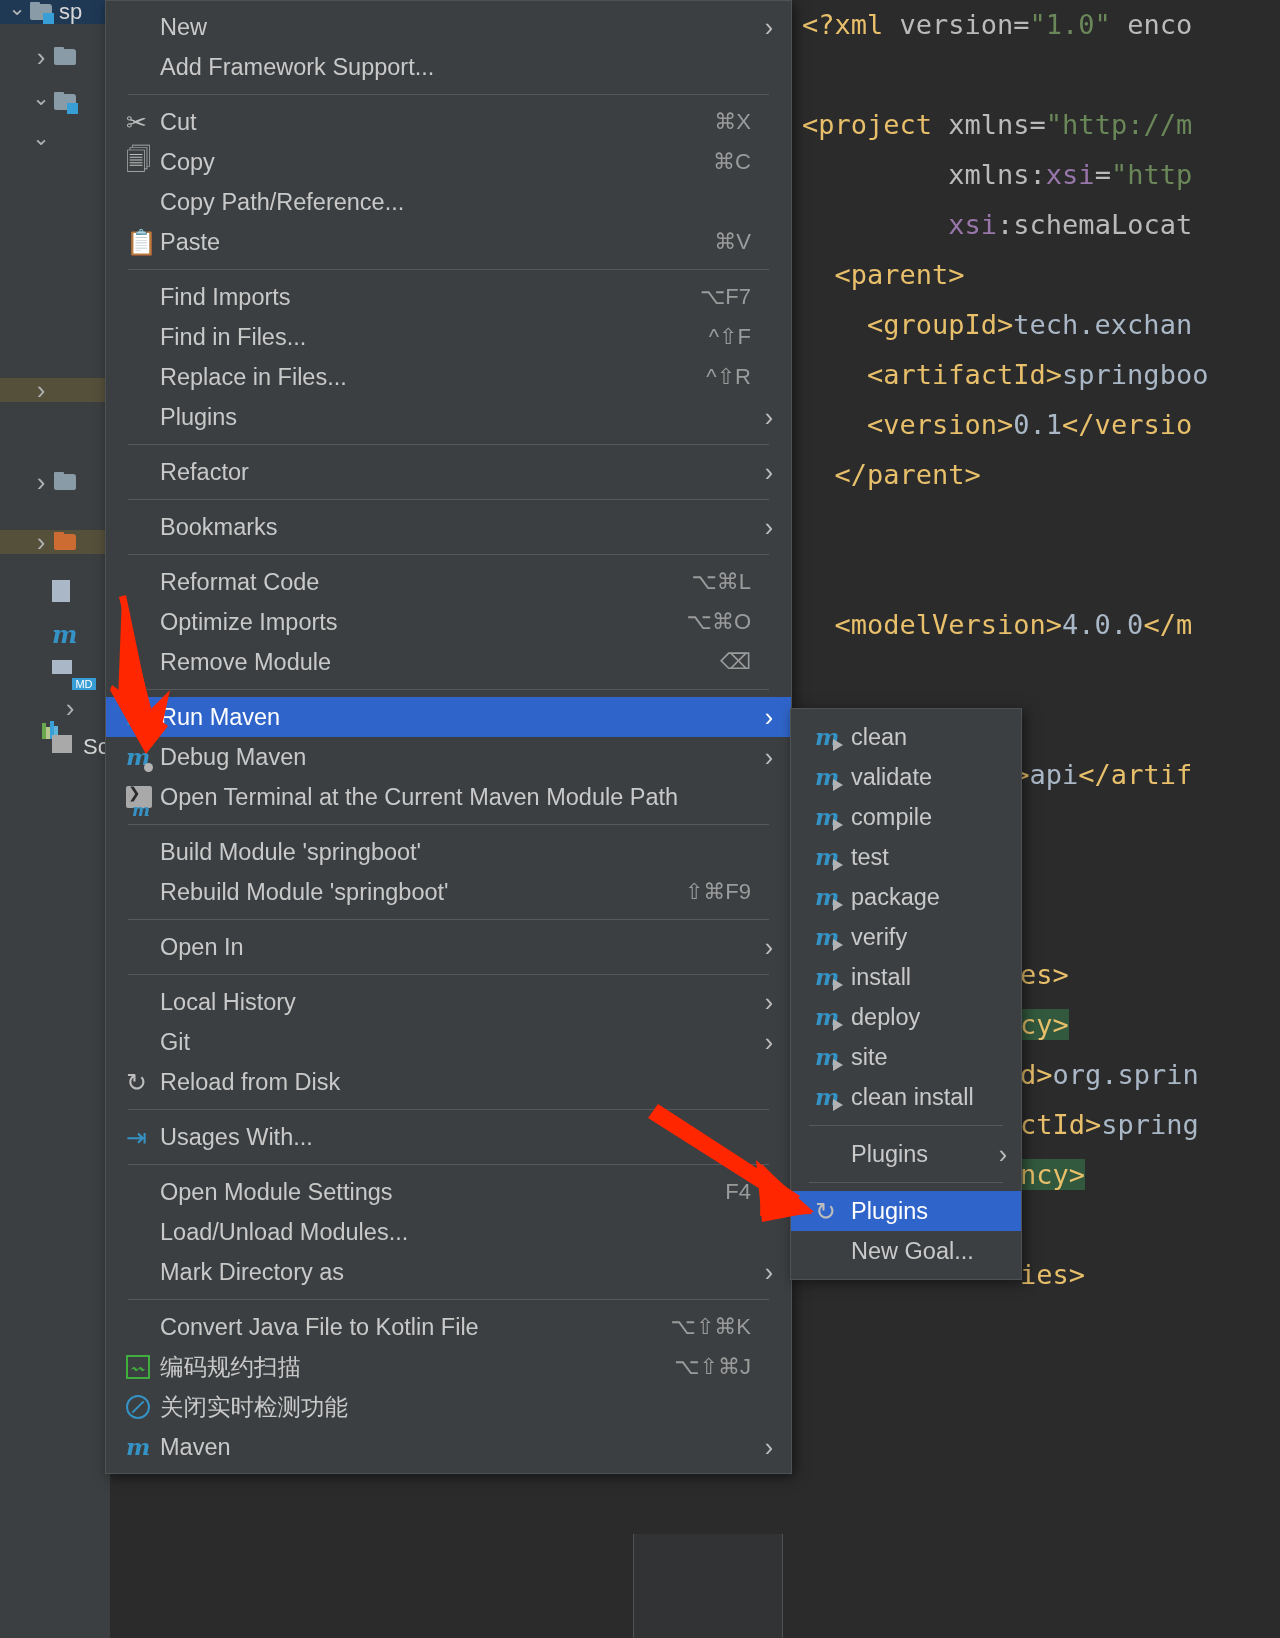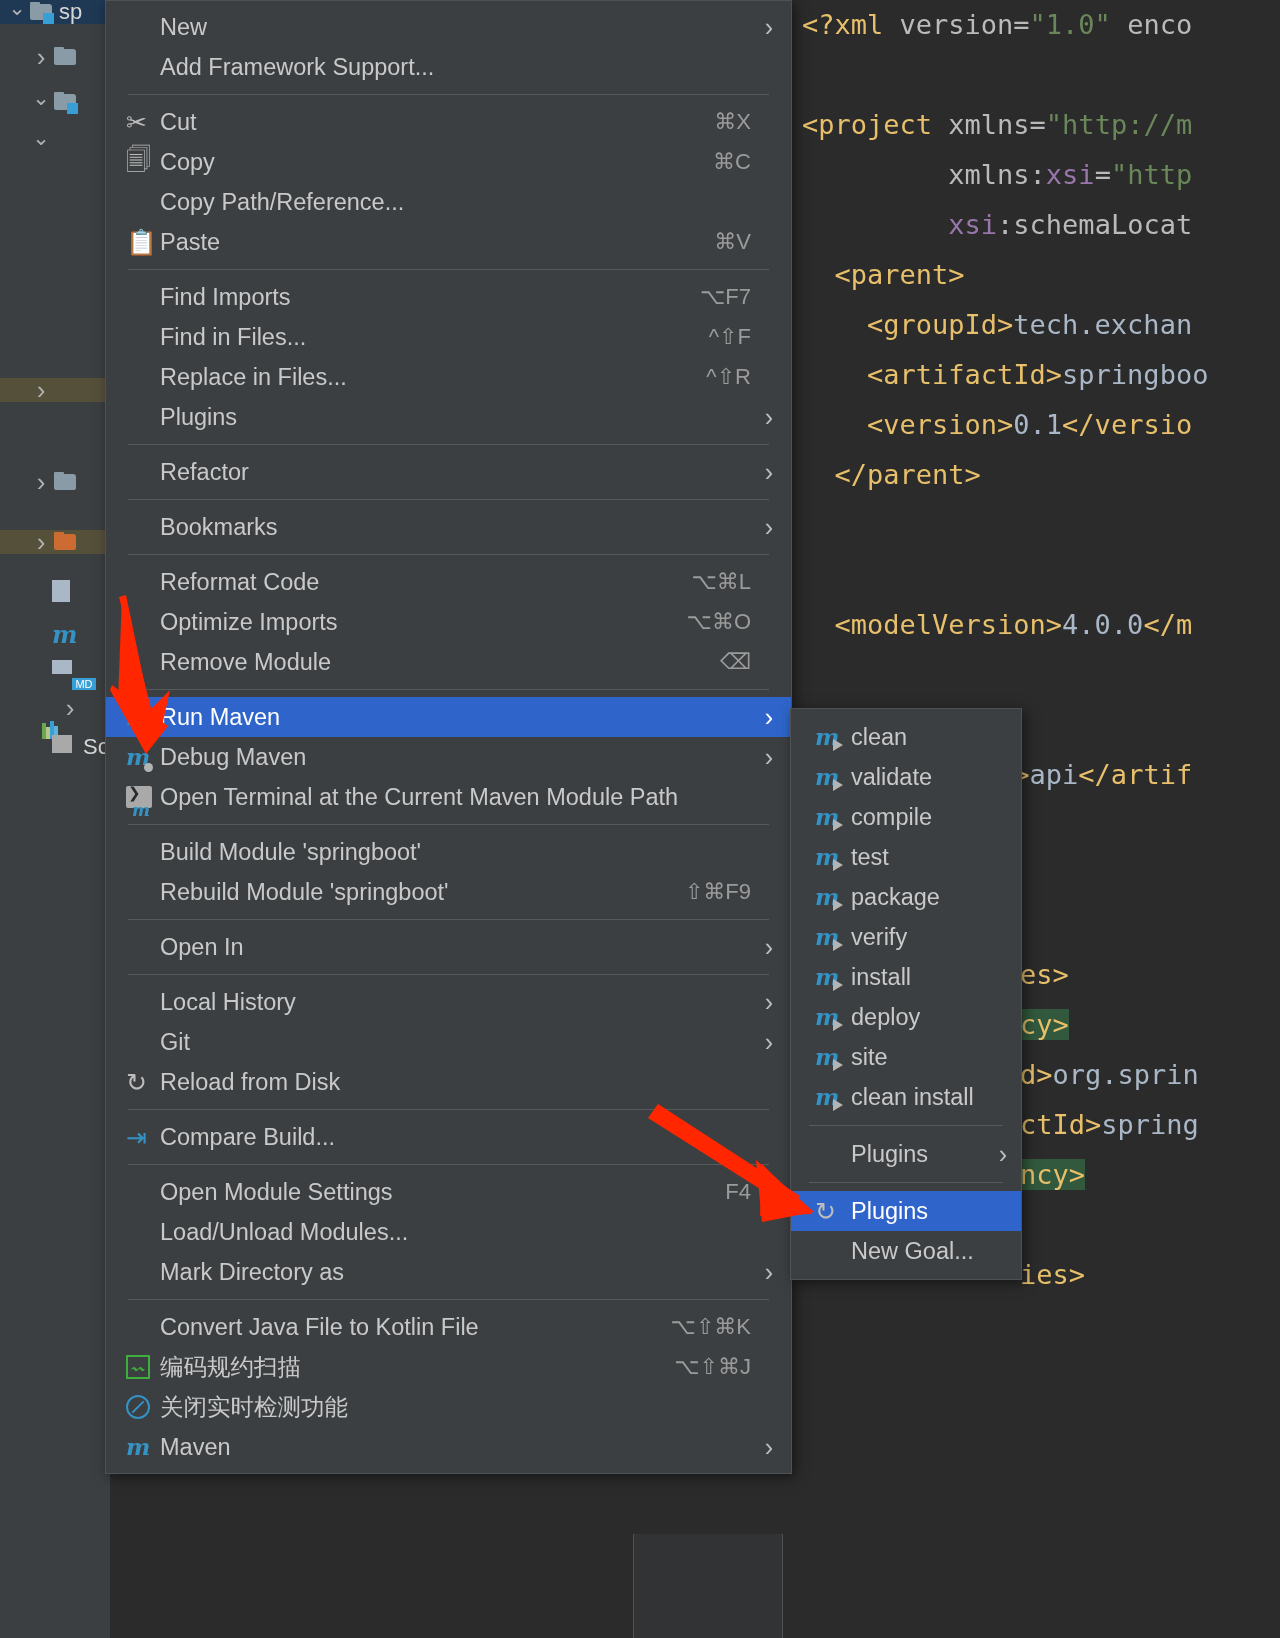--- a/index.html
+++ b/index.html
@@ -341,21 +341,21 @@
           <span class="gl">↻</span>
         </span>
         <span class="lbl">Reload from Disk</span>
         <span class="arrow"></span>
       </div>
       <div class="sep"></div>
       <div class="mi">
         <span class="ico">
           <span class="gl-blue">⇥</span>
         </span>
-        <span class="lbl">Compare Build...</span>
+        <span class="lbl">Usages With...</span>
         <span class="arrow"></span>
       </div>
       <div class="sep"></div>
       <div class="mi">
         <span class="ico"></span>
         <span class="lbl">Open Module Settings</span>
         <span class="acc">F4</span>
         <span class="arrow"></span>
       </div>
       <div class="mi">

